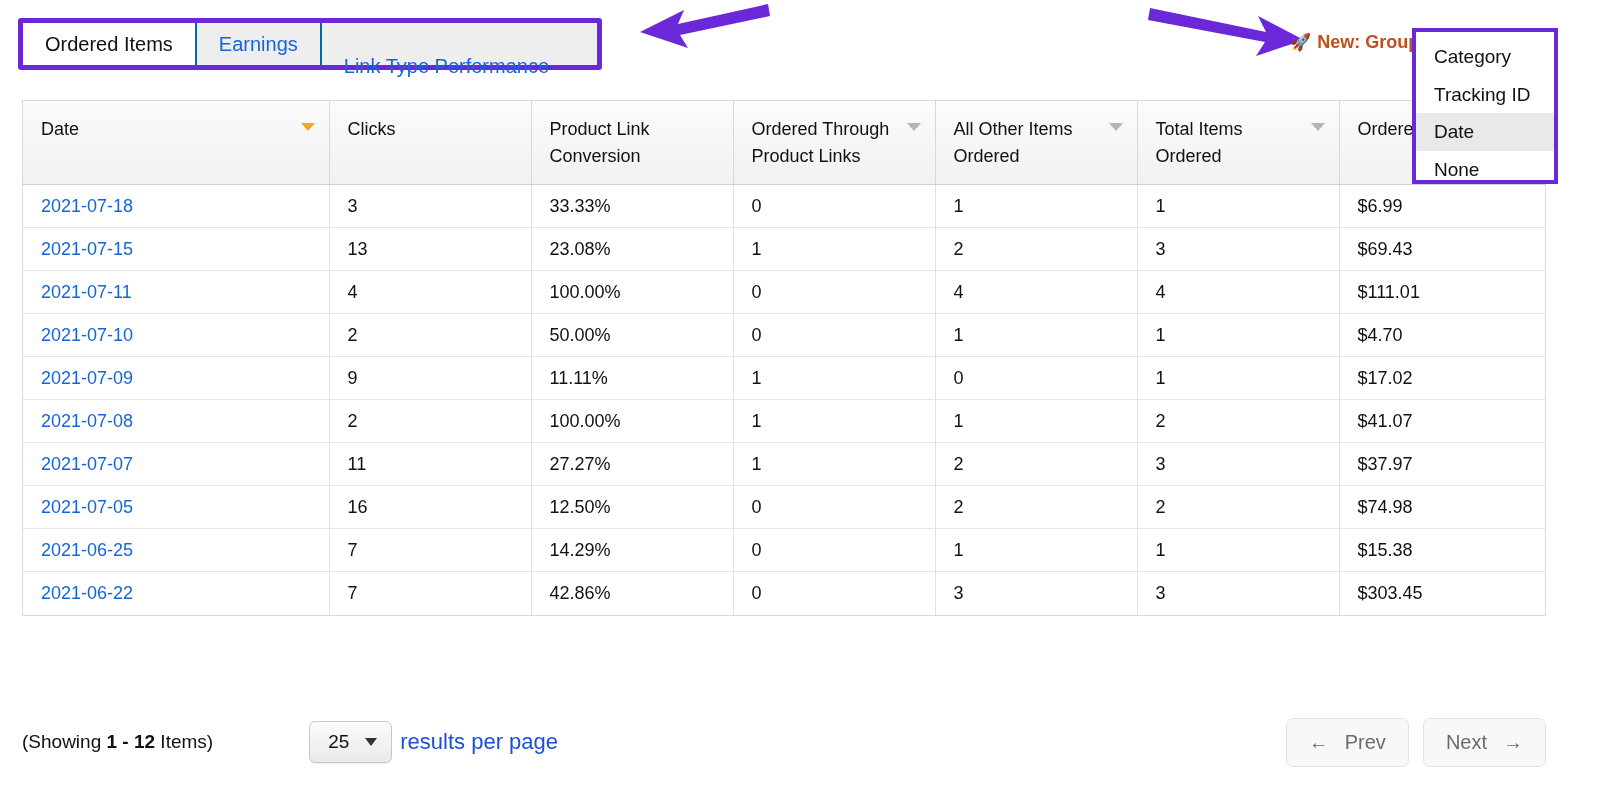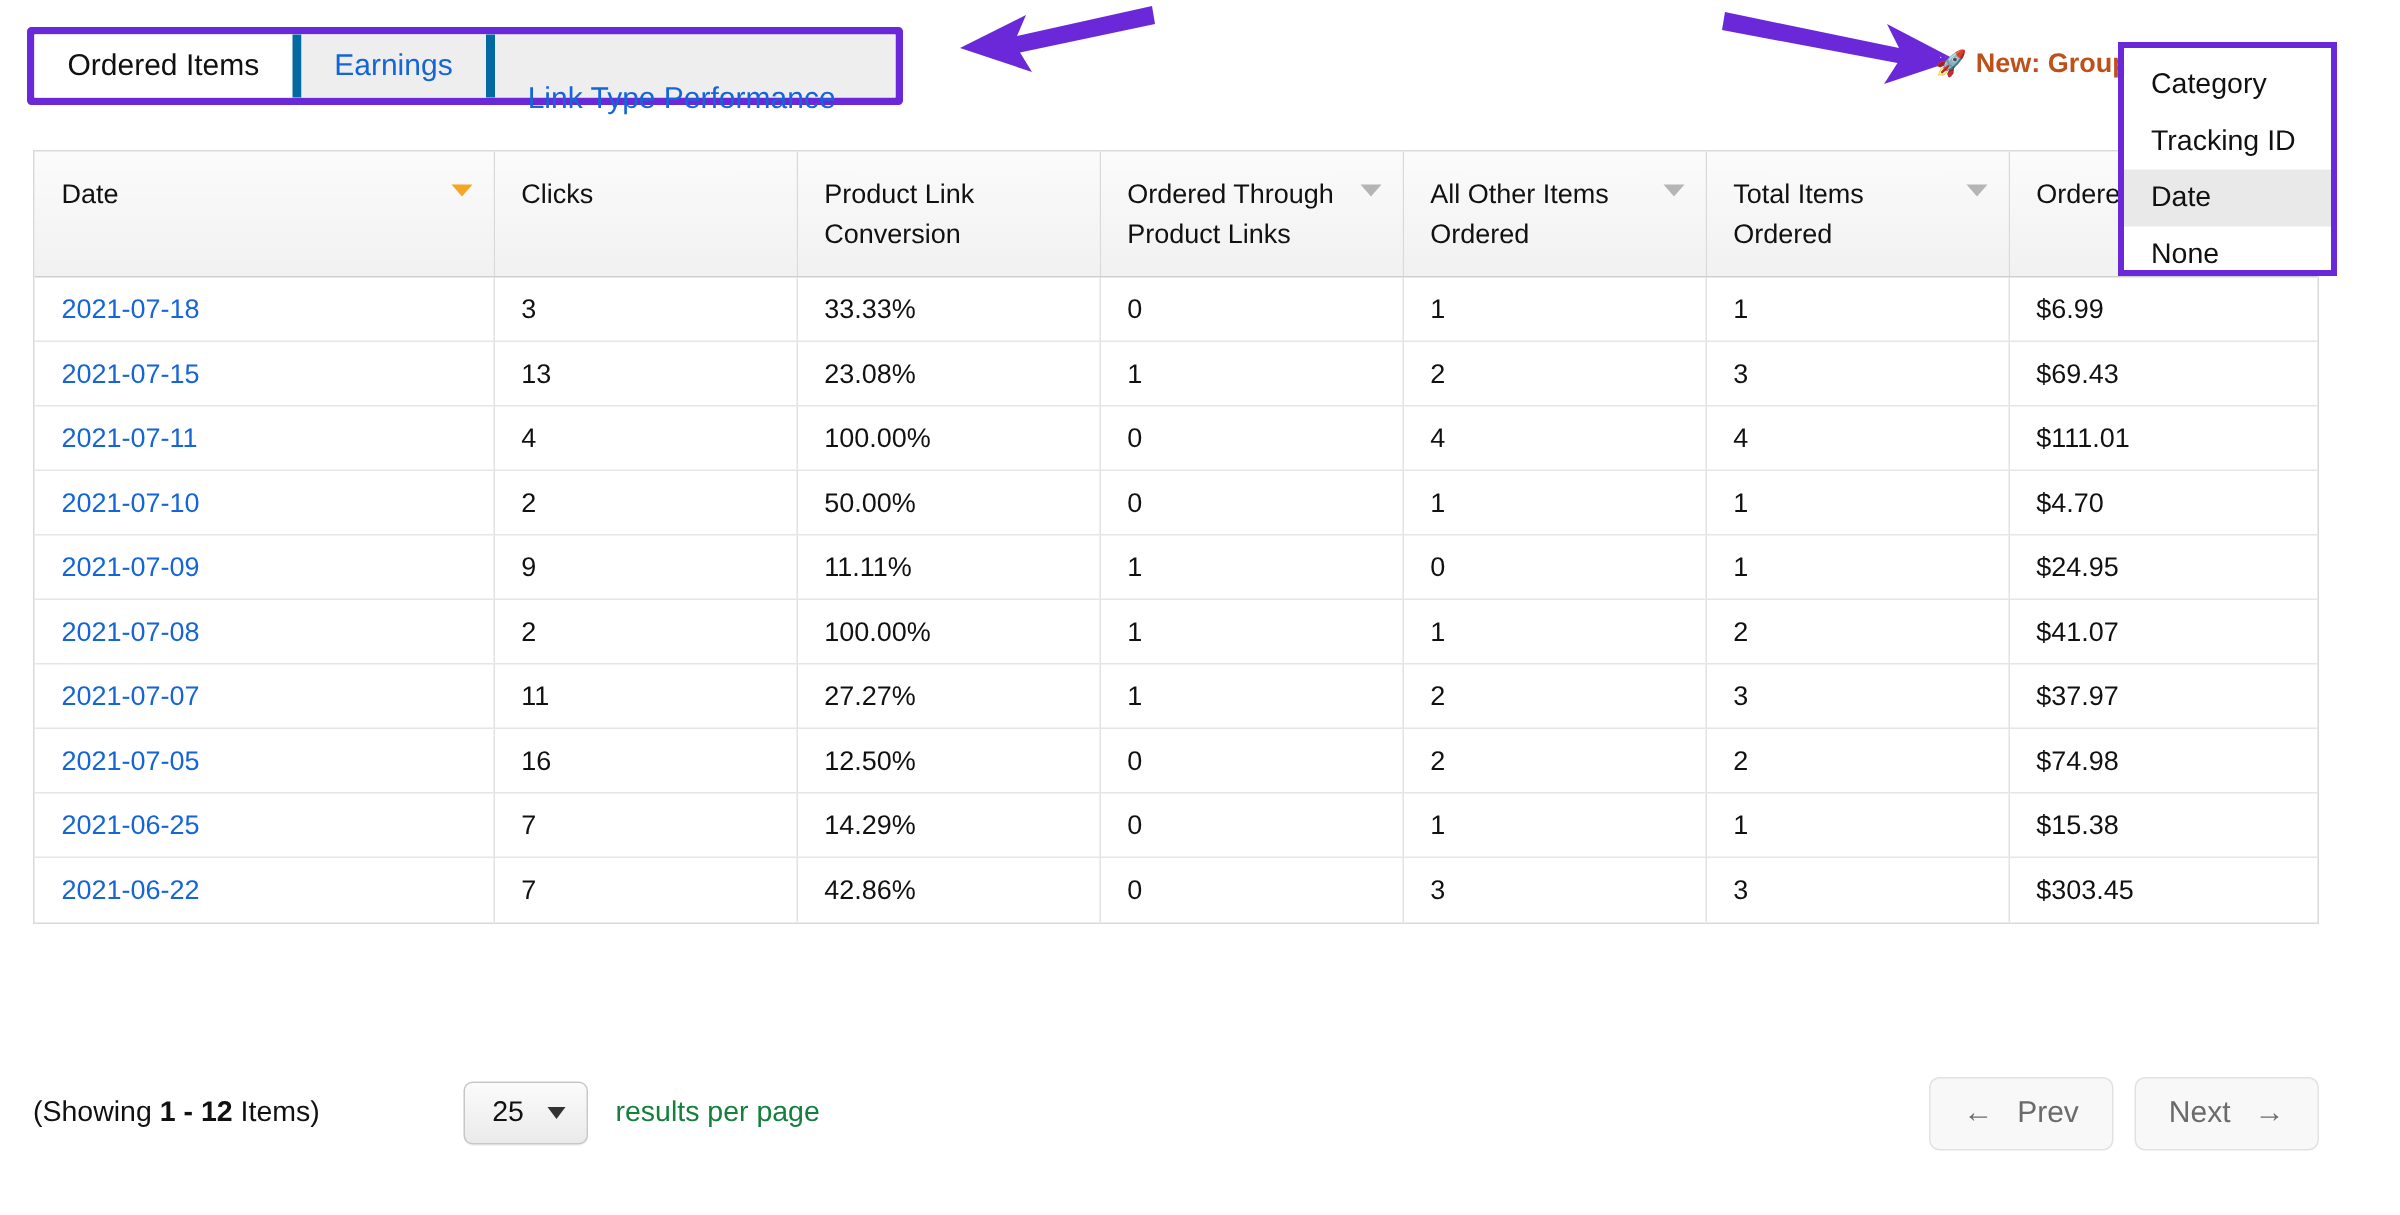--- a/index.html
+++ b/index.html
@@ -25,21 +25,21 @@
     position: absolute; left: 0; top: 0; right: 0; bottom: 0;
     display: flex; align-items: stretch;
     background: #eeeeee;
   }
   .tab {
     display: flex; align-items: center; justify-content: center;
     padding: 0 22px;
     font-size: 20px;
     color: #1565d8;
     background: #eeeeee;
-    border-right: 6px solid #0369a1;
+    border-right: 2px solid #0369a1;
     cursor: pointer;
     white-space: nowrap;
   }
   .tab:last-child { border-right: none; margin-top: 43px; }
   .tab.active {
     background: #ffffff;
     color: #111111;
     font-weight: 400;
   }
 
@@ -137,21 +137,21 @@
     font-size: 19px; color: #111;
     cursor: pointer;
     box-shadow: 0 1px 0 rgba(0,0,0,.05);
   }
   .chev {
     width: 0; height: 0;
     border-left: 6px solid transparent;
     border-right: 6px solid transparent;
     border-top: 8px solid #333;
   }
-  .per-page-label { font-size: 19px; color: #15803d; margin-left: 18px; white-space: nowrap; }
+  .per-page-label { font-size: 22px; color: #1d4ed8; margin-left: 8px; white-space: nowrap; }
 
   .pager { margin-left: auto; display: flex; gap: 14px; }
   .pg-btn {
     display: inline-flex; align-items: center; gap: 16px;
     background: #f8f8f8;
     border: 1px solid #e2e2e2;
     border-radius: 7px;
     padding: 12px 22px;
     font-size: 20px; color: #6b6b6b;
     cursor: pointer;
@@ -289,21 +289,21 @@
             <td>1</td>
             <td>$4.70</td>
           </tr>
           <tr>
             <td><span class="date-link">2021-07-09</span></td>
             <td>9</td>
             <td>11.11%</td>
             <td>1</td>
             <td>0</td>
             <td>1</td>
-            <td>$24.95</td>
+            <td>$17.02</td>
           </tr>
           <tr>
             <td><span class="date-link">2021-07-08</span></td>
             <td>2</td>
             <td>100.00%</td>
             <td>1</td>
             <td>1</td>
             <td>2</td>
             <td>$41.07</td>
           </tr>

